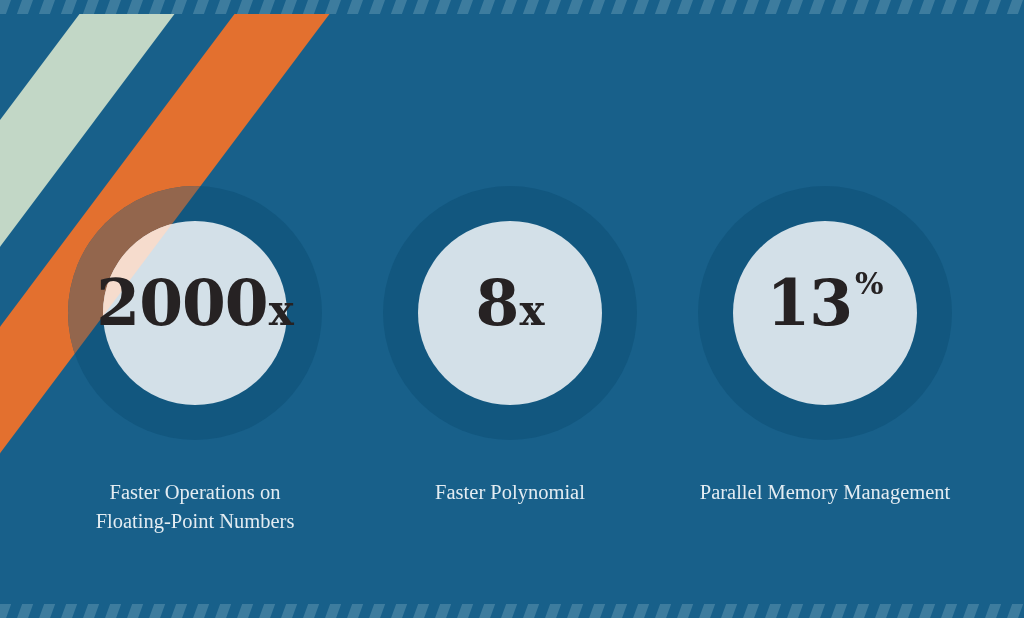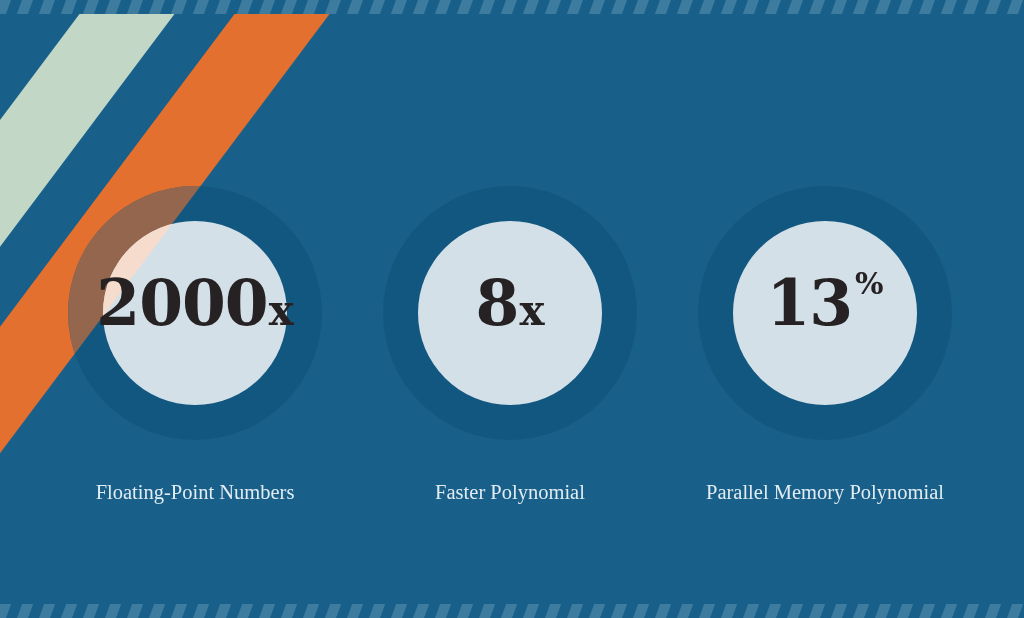--- a/index.html
+++ b/index.html
@@ -183,38 +183,39 @@
 
   <div class="layer" id="text-layer">
 
 
     <div class="stat stat-1">
       <div class="stat-value">
         <span class="stat-num">2000</span>
         <span class="stat-suffix-x">x</span>
       </div>
       <div class="stat-caption">
+        <span class="cap-line">Faster Operations on</span>
         <span class="cap-line">Floating-Point Numbers</span>
       </div>
     </div>
 
     <div class="stat stat-2">
       <div class="stat-value">
         <span class="stat-num">8</span>
         <span class="stat-suffix-x">x</span>
       </div>
       <div class="stat-caption">
         <span class="cap-line">Faster Polynomial</span>
       </div>
     </div>
 
     <div class="stat stat-3">
       <div class="stat-value">
         <span class="stat-num">13</span>
         <span class="stat-suffix-pct">%</span>
       </div>
       <div class="stat-caption">
-        <span class="cap-line">Parallel Memory Polynomial</span>
+        <span class="cap-line">Parallel Memory Management</span>
       </div>
     </div>
 
   </div>
 </div>
 
 </body></html>

